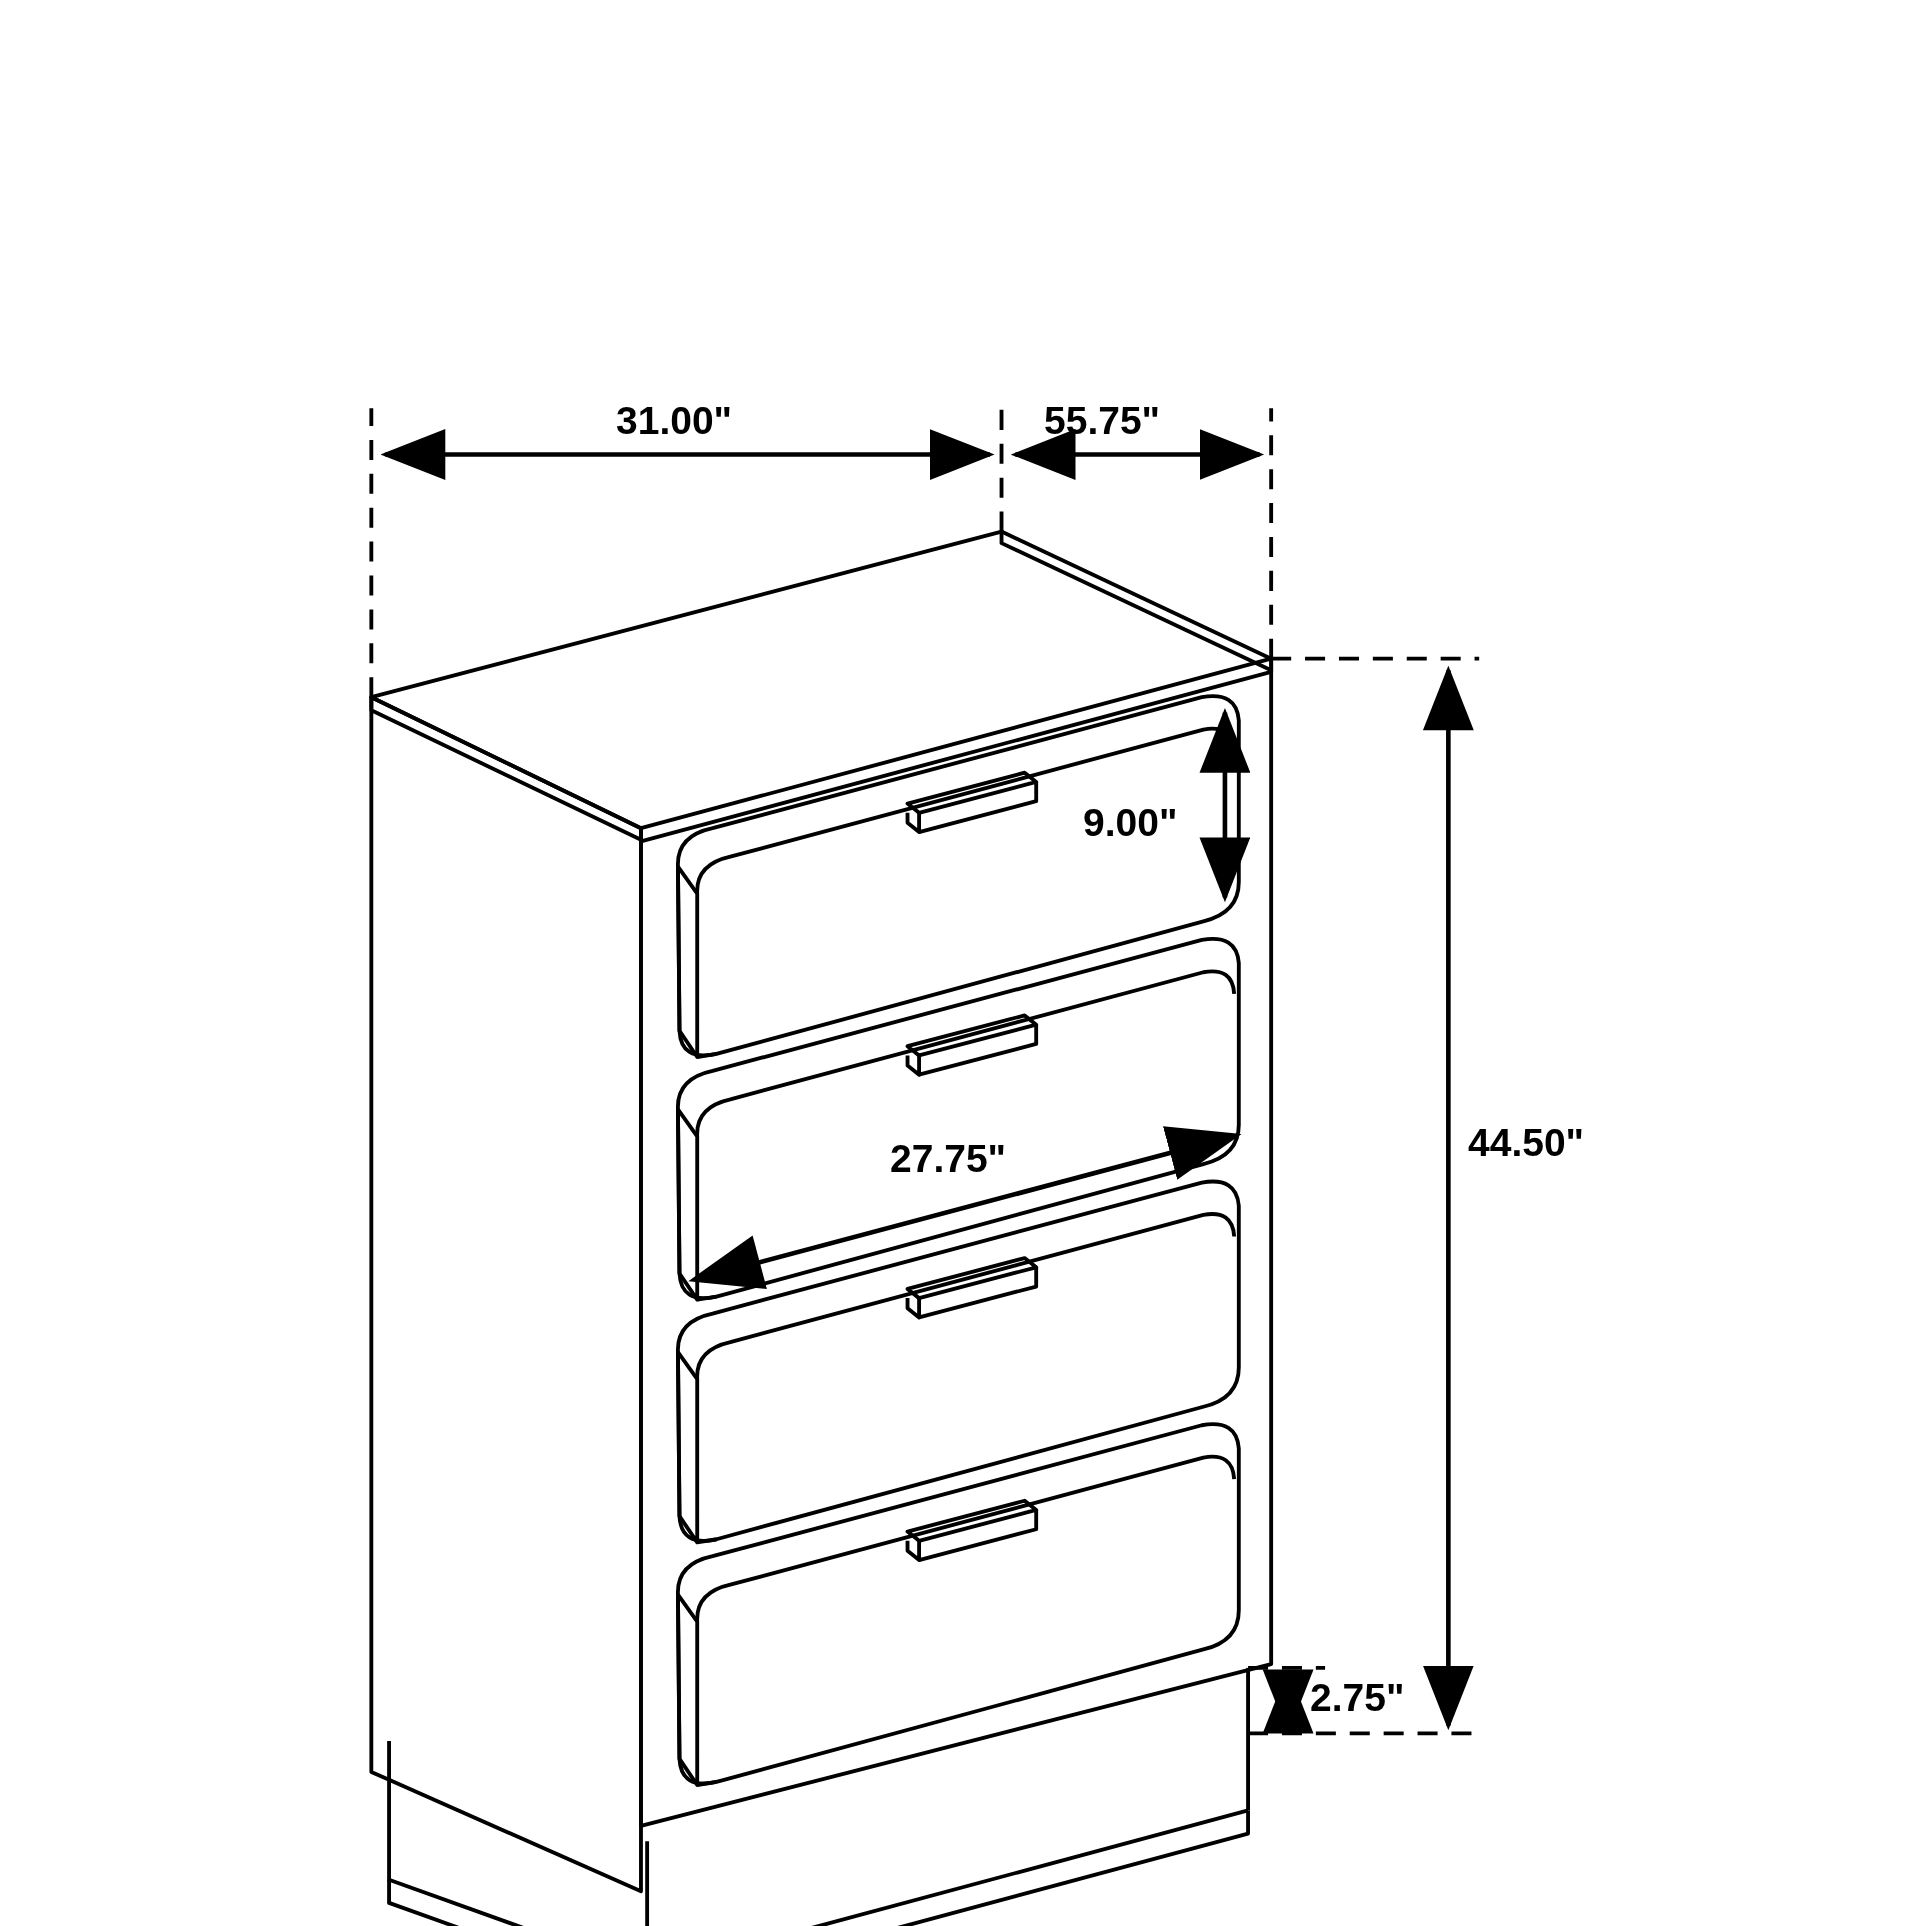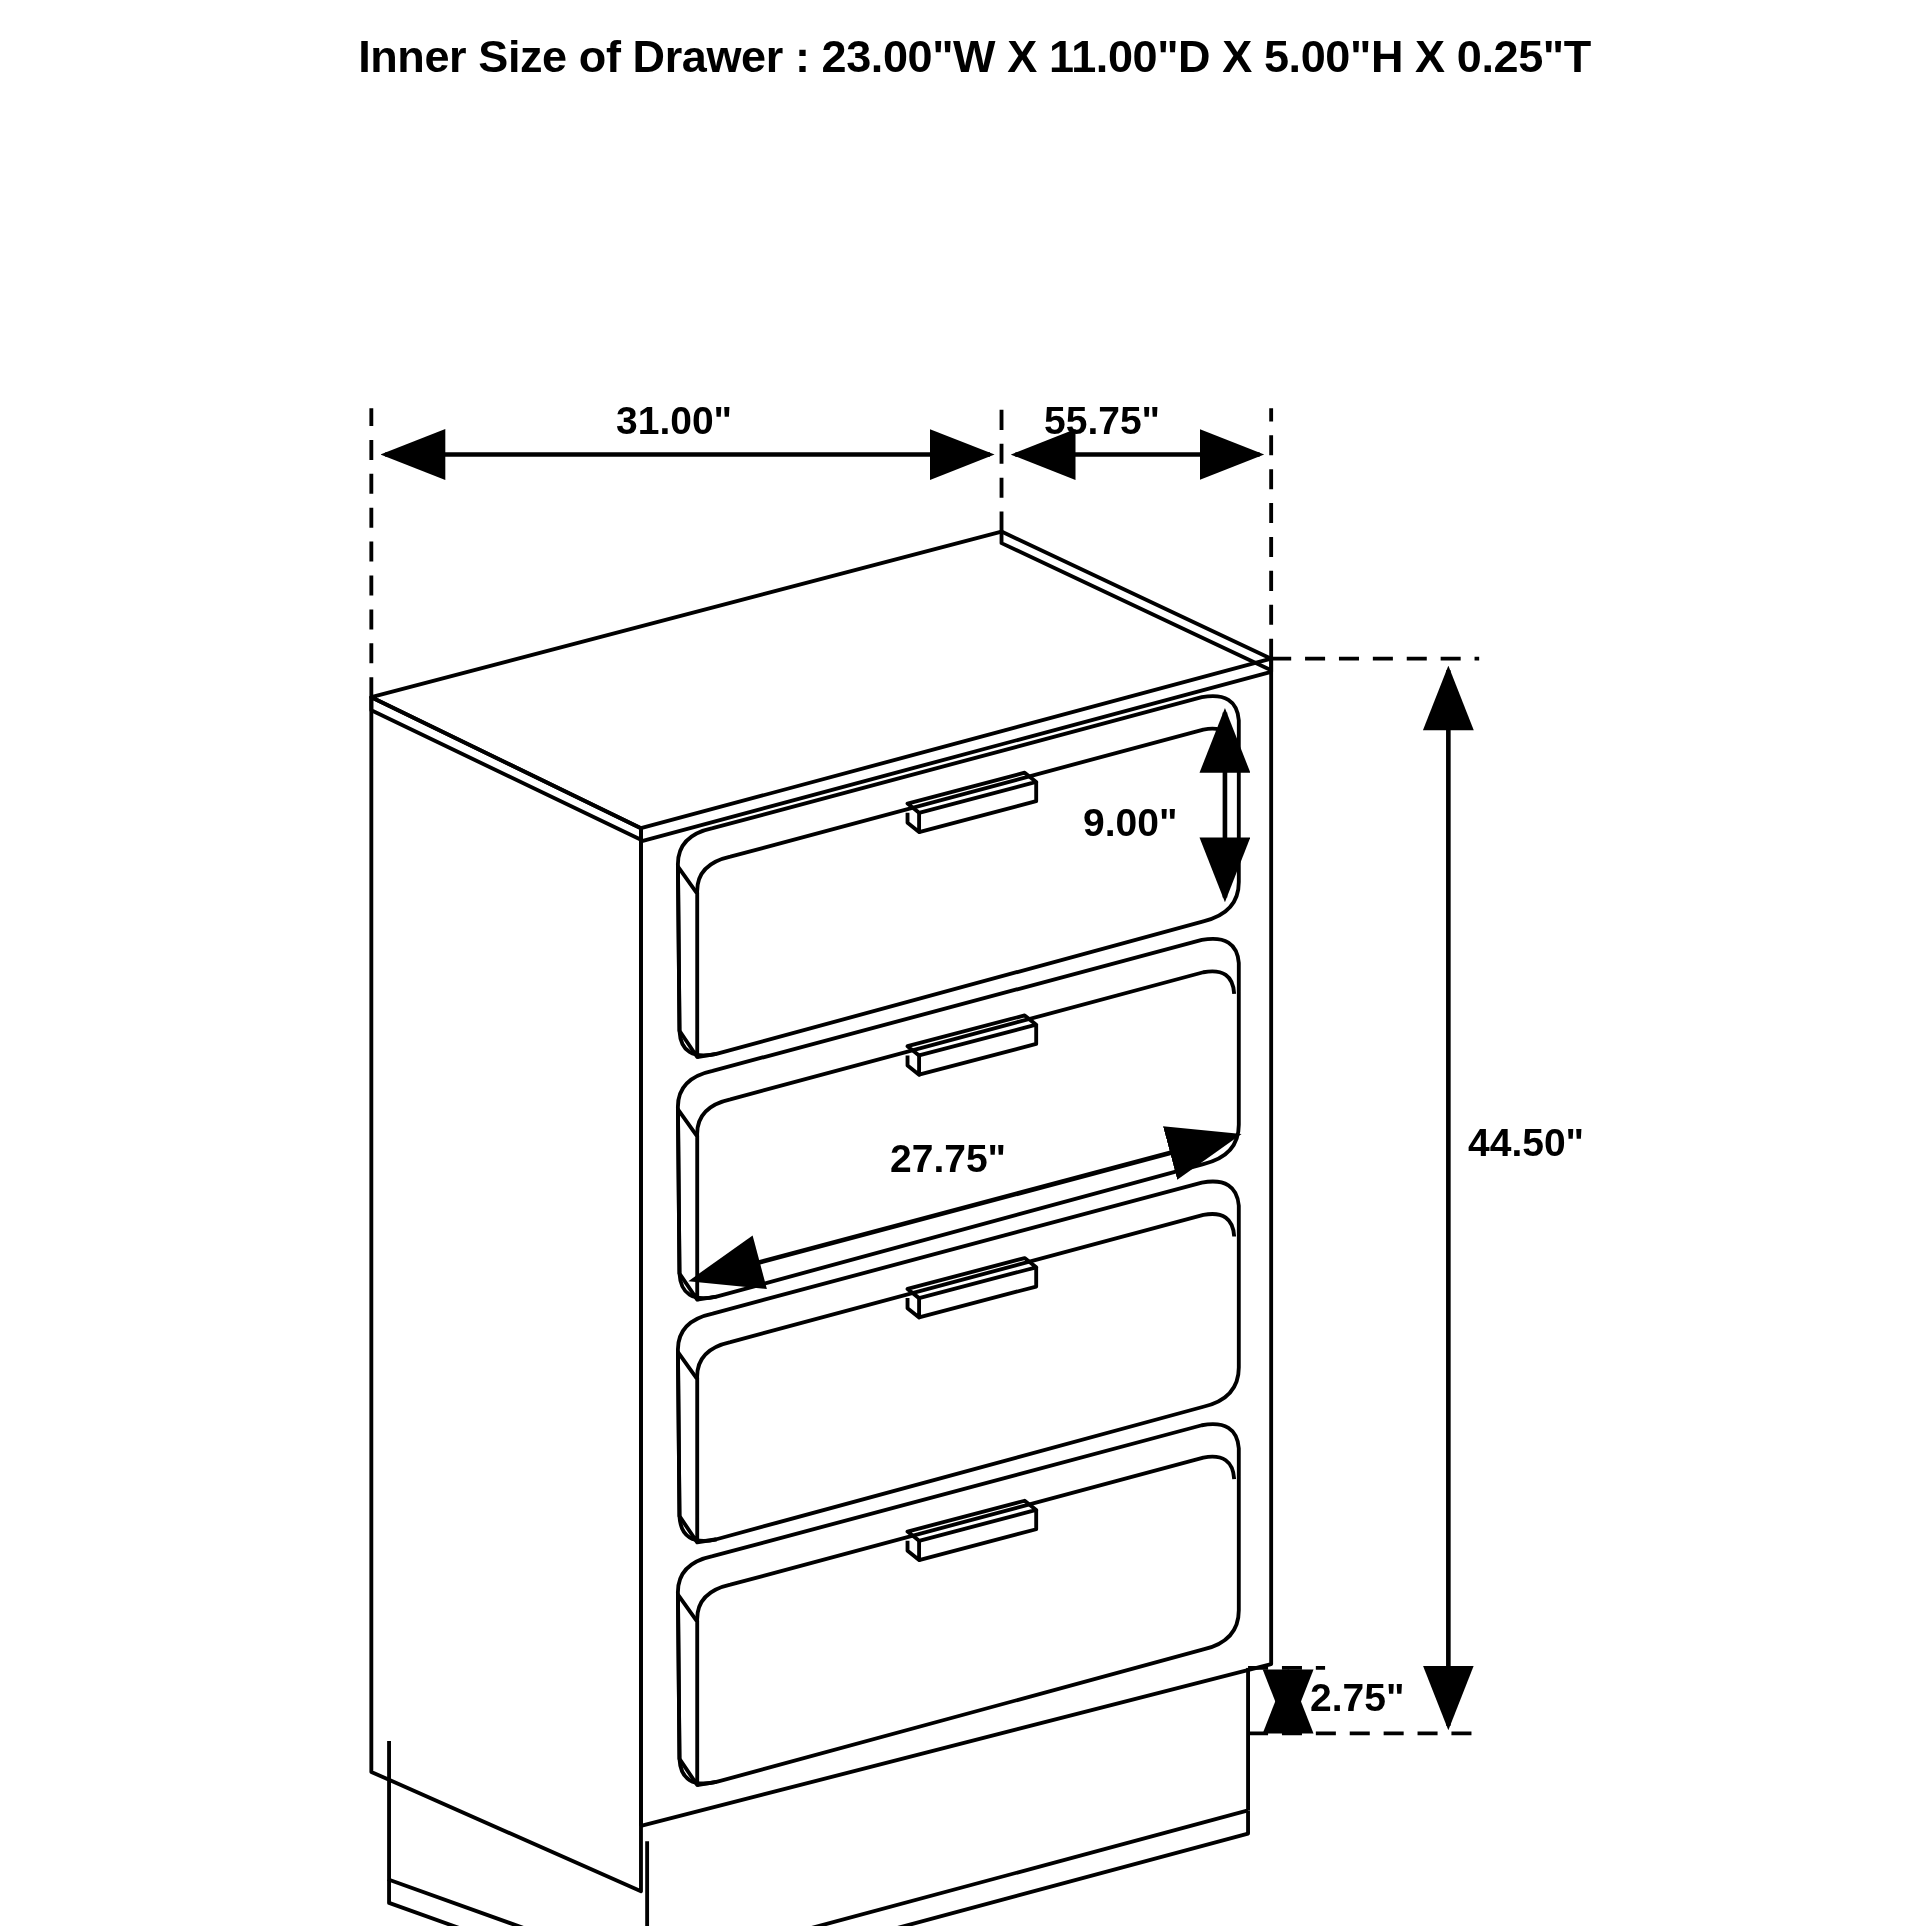--- a/index.html
+++ b/index.html
@@ -44,21 +44,20 @@
     font-weight: bold;
     color: #000000;
     white-space: nowrap;
   }
 </style>
 </head>
 <body>
 
 <div id="stage">
 
-  <div id="title">Inner Size of Drawer : 23.00"W X 11.00"D X 5.00"H X 0.25"T</div>
 
   <svg class="diagram" viewBox="0 0 2500 2500">
     <defs>
       <marker id="arrHead" markerWidth="16" markerHeight="16" refX="13" refY="5.5" orient="auto" markerUnits="strokeWidth">
         <path d="M0,0 L14,5.5 L0,11 z" fill="#000"></path>
       </marker>
       <marker id="arrTail" markerWidth="16" markerHeight="16" refX="1" refY="5.5" orient="auto" markerUnits="strokeWidth">
         <path d="M14,0 L0,5.5 L14,11 z" fill="#000"></path>
       </marker>
       <marker id="arrHeadBig" markerWidth="18" markerHeight="18" refX="14" refY="6" orient="auto" markerUnits="strokeWidth">

